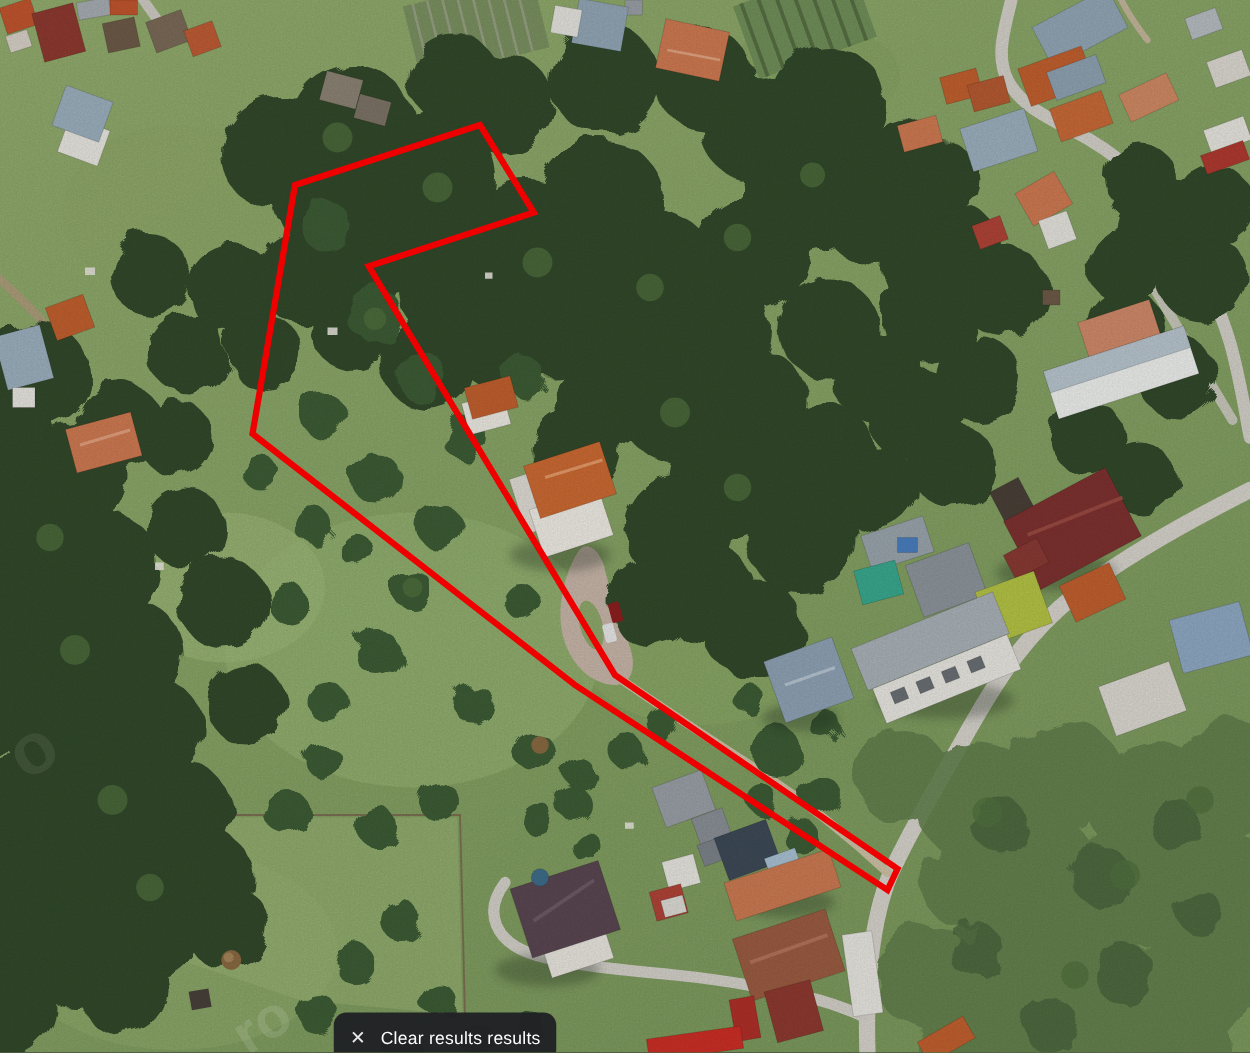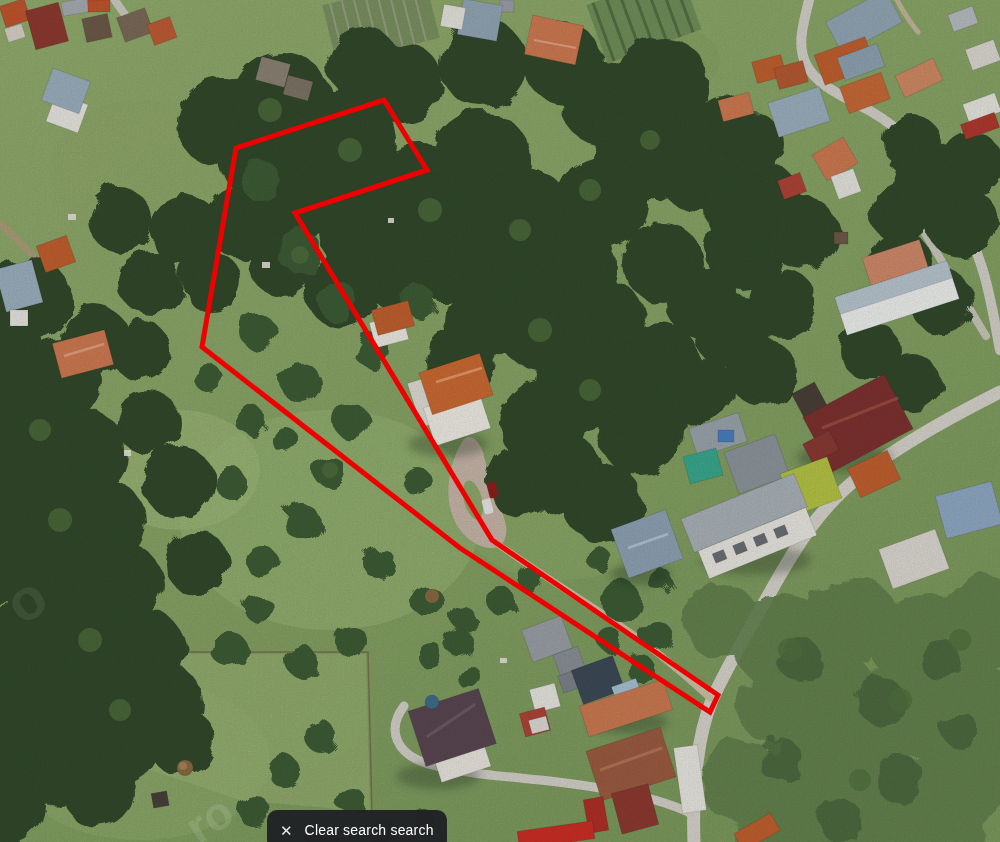--- a/index.html
+++ b/index.html
@@ -426,16 +426,16 @@
 
   <svg class="overlay" width="1000" height="842" viewBox="0 0 1000 842">
     <polygon points="236,148 384,100 427,170 295,213 492,540 718,695 710,712 460,548 202,347"></polygon>
   </svg>
 
   <span class="watermark wm-1">ro</span>
   <span class="watermark wm-2">o</span>
 
   <button class="clear-pill">
     <span class="pill-x">✕</span>
-    <span class="pill-label">Clear search search</span>
+    <span class="pill-label">Clear results results</span>
   </button>
 
 </div>
 
 </body></html>

